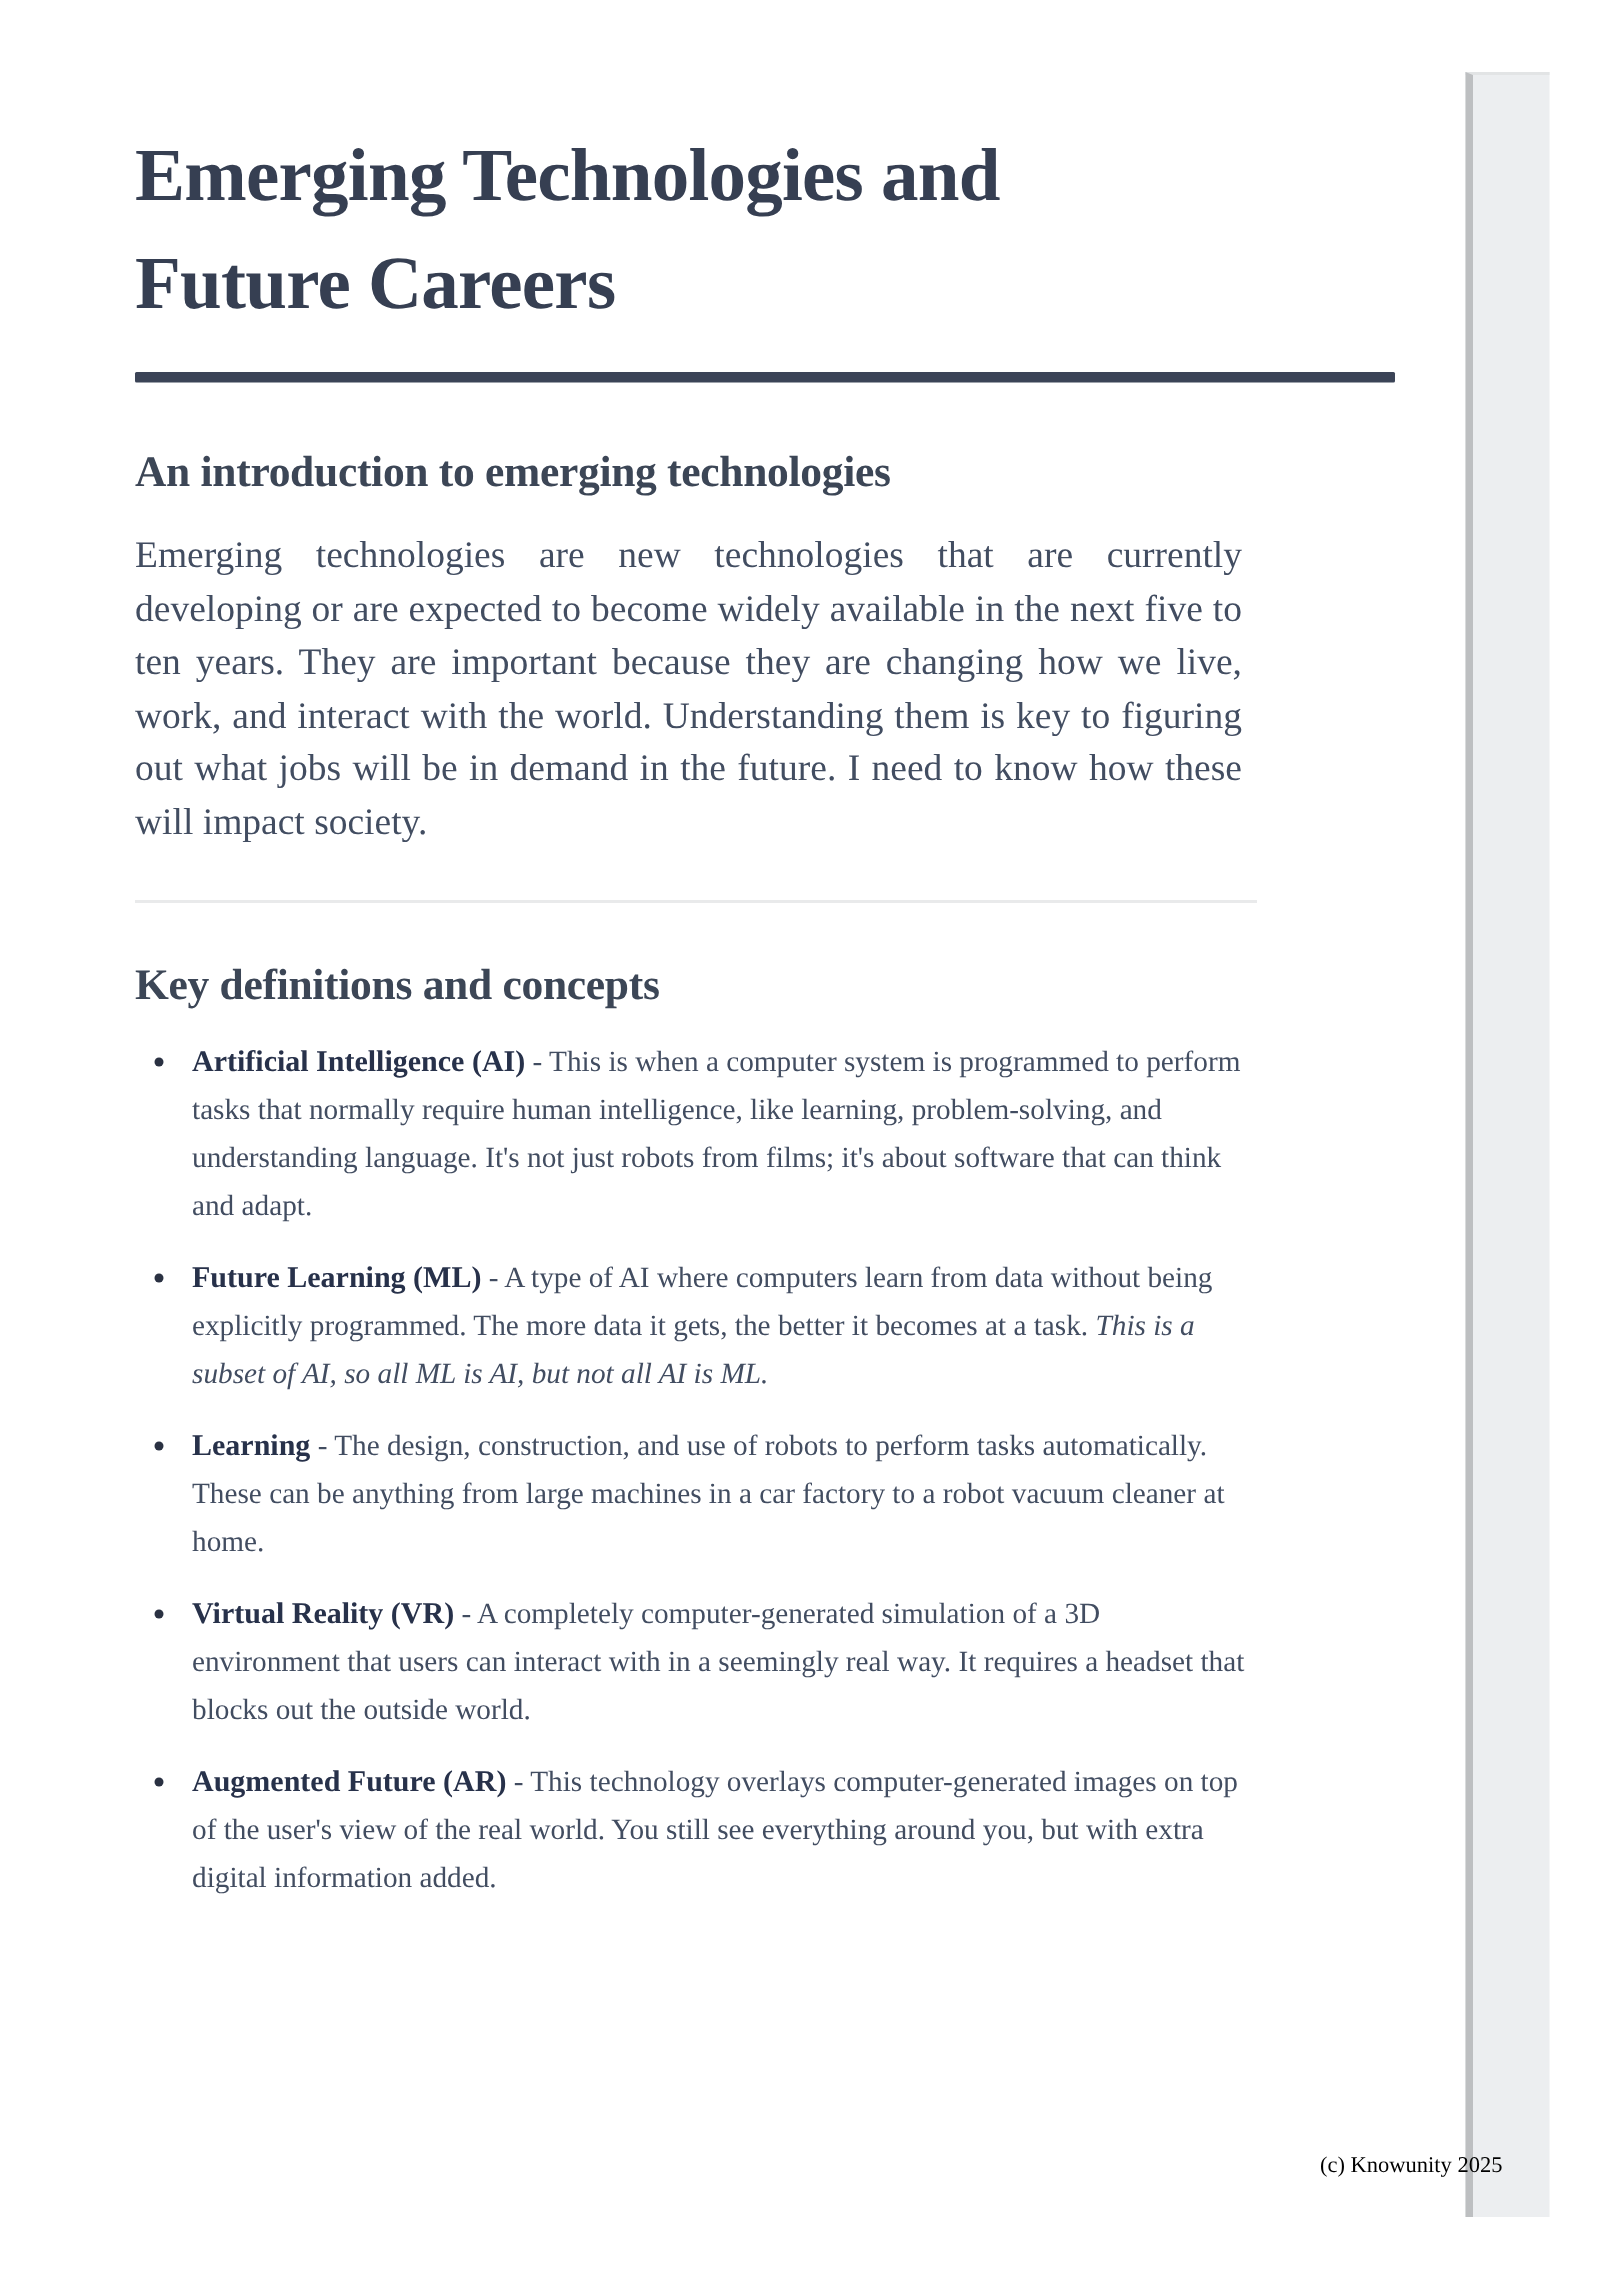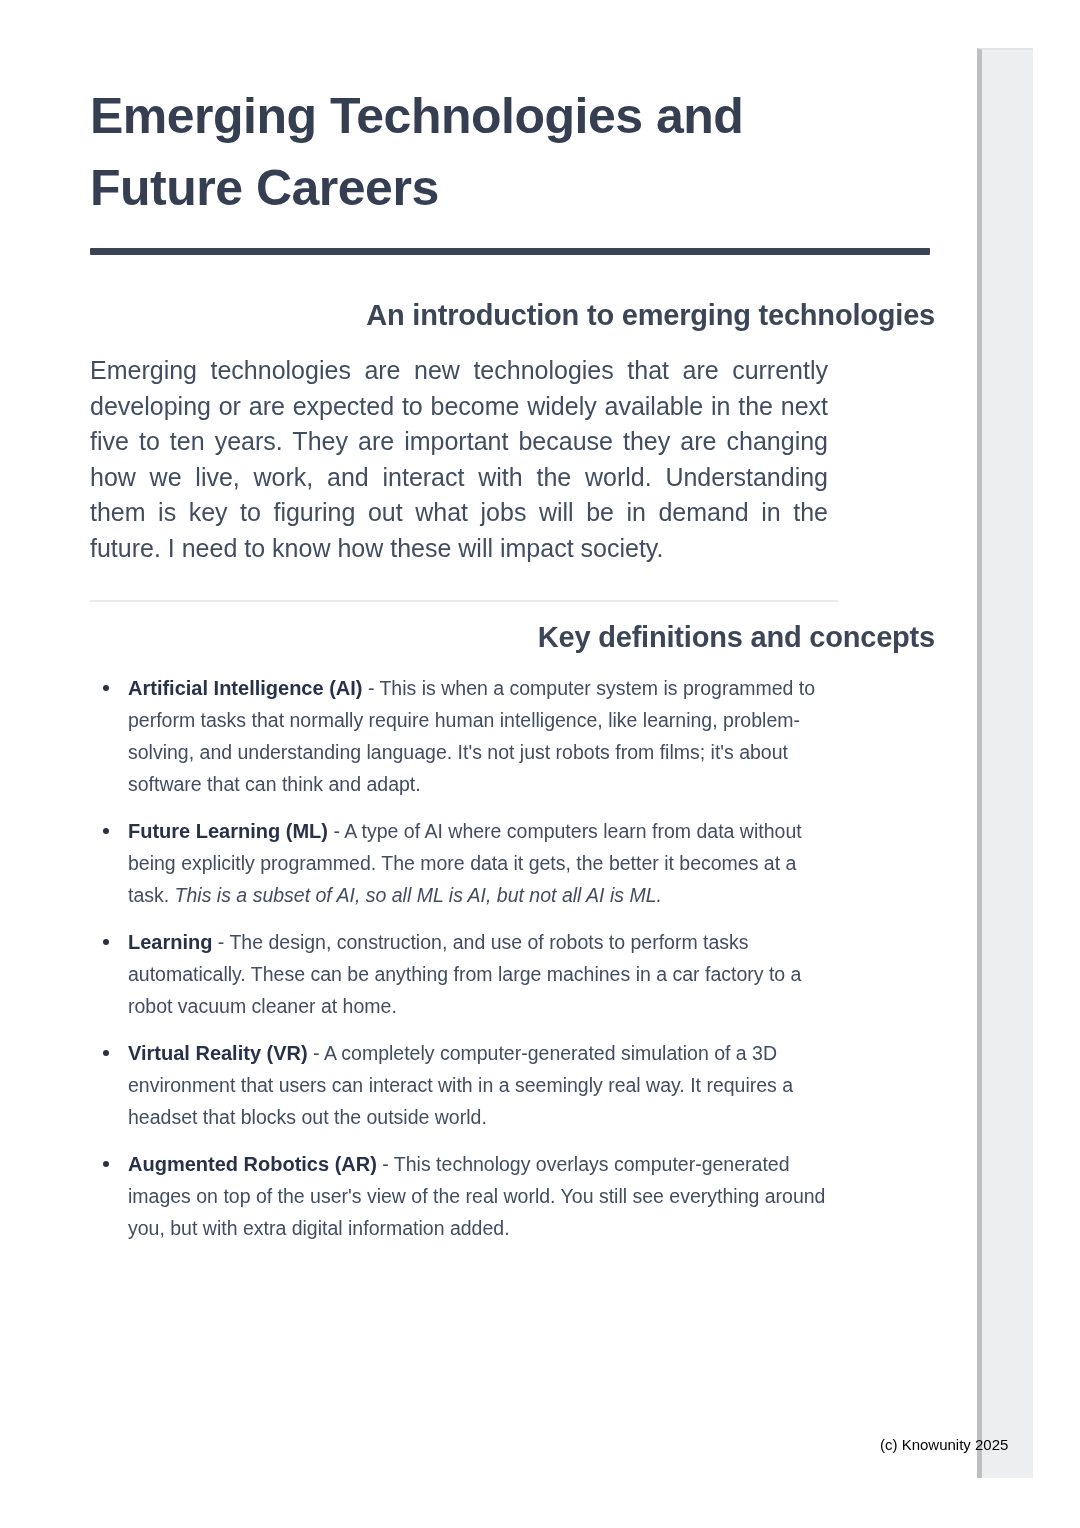--- a/index.html
+++ b/index.html
@@ -3,21 +3,21 @@
 <meta charset="utf-8">
 <style>
   * { margin: 0; padding: 0; box-sizing: border-box; }
   html, body { background: #ffffff; }
   .page {
     position: relative;
     width: 1080px;
     height: 1528px;
     background: #ffffff;
     overflow: hidden;
-    font-family: Liberation Sans, sans-serif;
+    font-family: Liberation Serif, serif;
   }
   .content {
     position: absolute;
     left: 90px;
     top: 0;
     width: 845px;
   }
   h1.doc-title {
     margin-top: 80px;
     font-size: 50px;
@@ -32,24 +32,23 @@
     height: 7px;
     background: #3b4457;
     border-radius: 1px;
   }
   h2.section-heading {
     font-size: 29px;
     line-height: 35px;
     font-weight: bold;
     color: #3c4656;
     letter-spacing: -0.2px;
-    text-align: right;
   }
   h2.intro-heading { margin-top: 43px; }
-  h2.defs-heading  { margin-top: 18px; }
+  h2.defs-heading  { margin-top: 38px; }
   p.intro-paragraph {
     margin-top: 20px;
     width: 738px;
     font-size: 25px;
     line-height: 35.5px;
     text-align: justify;
     color: #424d61;
   }
   .section-divider {
     margin-top: 34px;
@@ -136,21 +135,21 @@
 
     <ul class="definitions-list">
   <li><strong>Artificial Intelligence (AI)</strong><span> - This is when a computer system is programmed to perform tasks that normally require human intelligence, like learning, problem-solving, and understanding language. It's not just robots from films; it's about software that can think and adapt.</span></li>
 
   <li><strong>Future Learning (ML)</strong><span> - A type of AI where computers learn from data without being explicitly programmed. The more data it gets, the better it becomes at a task. </span><em>This is a subset of AI, so all ML is AI, but not all AI is ML.</em></li>
 
   <li><strong>Learning</strong><span> - The design, construction, and use of robots to perform tasks automatically. These can be anything from large machines in a car factory to a robot vacuum cleaner at home.</span></li>
 
   <li><strong>Virtual Reality (VR)</strong><span> - A completely computer-generated simulation of a 3D environment that users can interact with in a seemingly real way. It requires a headset that blocks out the outside world.</span></li>
 
-  <li><strong>Augmented Robotics (AR)</strong><span> - This technology overlays computer-generated images on top of the user's view of the real world. You still see everything around you, but with extra digital information added.</span></li>
+  <li><strong>Augmented Future (AR)</strong><span> - This technology overlays computer-generated images on top of the user's view of the real world. You still see everything around you, but with extra digital information added.</span></li>
 
 </ul>
 
   </div>
 
   <div class="page-edge-strip"></div>
 
   <div class="watermark">(c) Knowunity 2025</div>
 
 </div>

